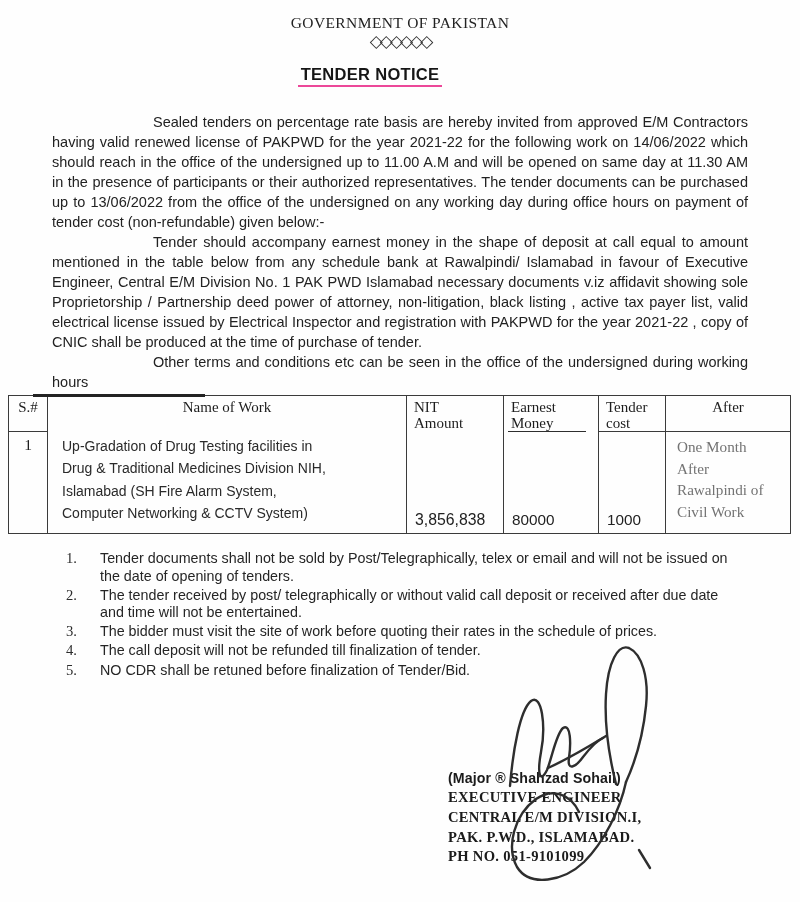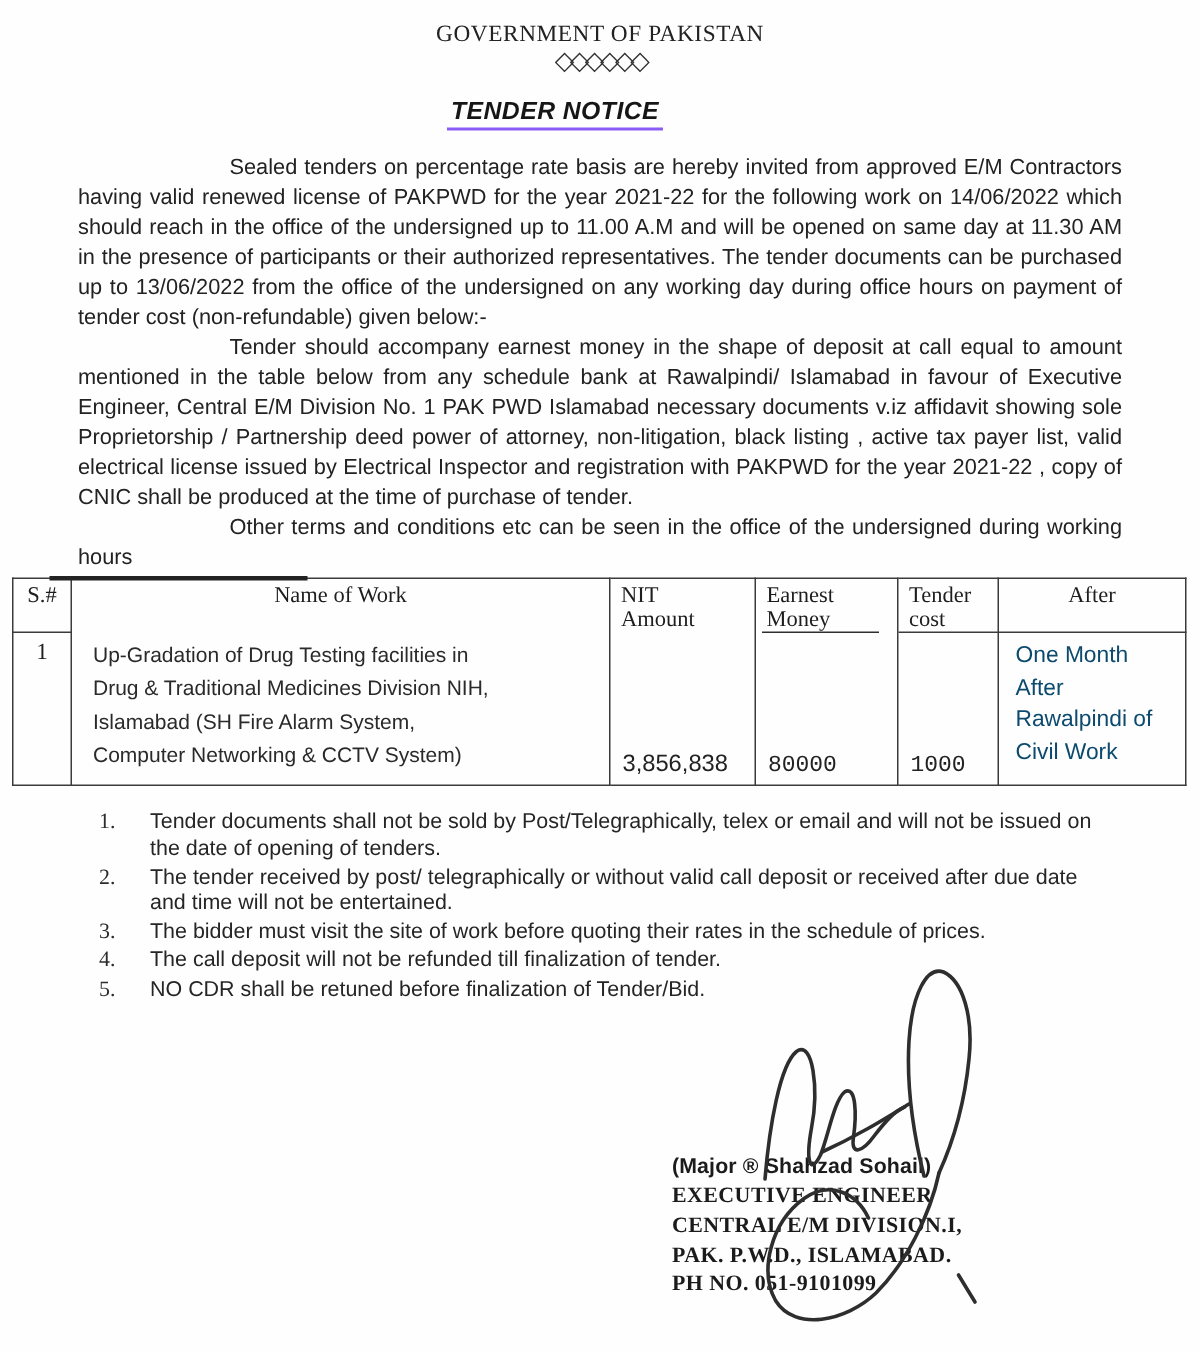--- a/index.html
+++ b/index.html
@@ -28,31 +28,30 @@
     font-family: "DejaVu Sans", sans-serif;
     font-size: 17px;
     line-height: 15px;
     letter-spacing: -3px;
     margin-top: 2px;
     color: #333;
   }
   .title-row { text-align: center; margin-top: 16px; transform: translateX(-30px); }
   .notice-title {
     display: inline-block;
-    font-style: italic;
     font-weight: bold;
     font-size: 16.5px;
     letter-spacing: 0.3px;
-    border-bottom: 2px solid #8b5cf6;
+    border-bottom: 2px solid #ec4899;
     padding: 0 3px 1px 3px;
     color: #161616;
   }
 
   
-  .body-text { margin: 15px 52px 0 52px; }
+  .body-text { margin: 25px 52px 0 52px; }
   .body-text p {
     font-size: 14.5px;
     line-height: 20px;
     text-align: justify;
     text-indent: 101px;
     color: #222;
   }
 
   
   .table-wrap { position: relative; margin: 3px 0 0 8px; }
@@ -77,25 +76,25 @@
   tr.hdr td.inset::after {
     content: ""; position: absolute; left: 4px; right: 12px; bottom: -1px;
     border-bottom: 2px solid #2e2e2e;
   }
   tr.data td { border-top: none; height: 102px; }
   tr.hdr td.hb { border-bottom: 1.6px solid #3b3b3b; }
   td.sno-cell { text-align: center; font-family: "Liberation Serif", serif; font-size: 15.5px; padding-top: 4px; }
   td.name-cell { font-size: 14px; line-height: 22.5px; padding: 3px 6px 0 14px; color: #2a2a2a; }
   td.num-bottom { vertical-align: bottom; padding: 0 0 4px 8px; }
   .nit-val { font-size: 15.8px; color: #222; }
-  .serif-val { font-family: Liberation Mono, monospace; font-size: 15.3px; color: #222; }
+  .serif-val { font-family: Liberation Sans, sans-serif; font-size: 15.3px; color: #222; }
   td.time-cell {
-    font-family: Liberation Sans, sans-serif;
+    font-family: Liberation Serif, serif;
     font-size: 15.2px; line-height: 21.5px;
-    padding: 4px 2px 0 11px; color: #0c4a6e;
+    padding: 4px 2px 0 11px; color: #737373;
   }
 
   
   .notes { margin: 16px 60px 0 66px; }
   .note { display: flex; margin-bottom: 1.5px; }
   .note-num {
     flex: none; width: 34px;
     font-family: "Liberation Serif", serif;
     font-size: 14.6px; line-height: 17.6px; color: #2c2c2c;
   }

